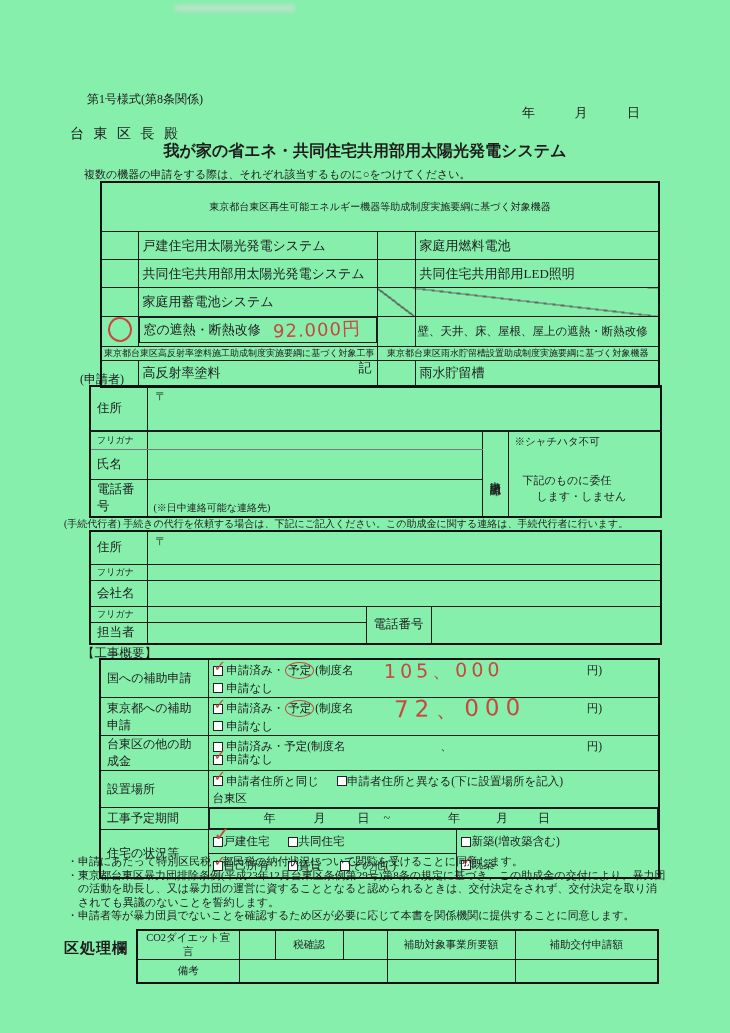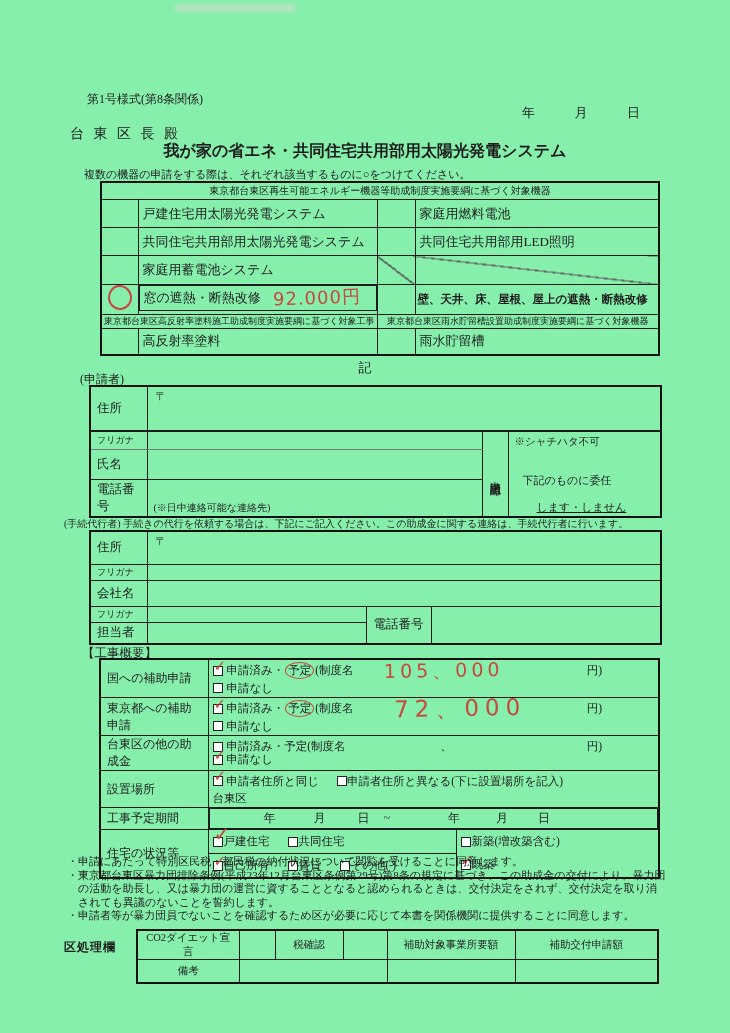--- a/index.html
+++ b/index.html
@@ -13,24 +13,24 @@
   .date-line{left:522px;top:104px;width:118px;display:flex;justify-content:space-between;font-size:13px;}
   .addressee{left:70px;top:125px;font-size:14px;letter-spacing:3px;}
   .title{left:0;top:141px;width:730px;text-align:center;font-size:16px;font-weight:bold;}
   .instruction{left:84px;top:167px;font-size:11px;}
 
   table.tbl{position:absolute;border-collapse:collapse;table-layout:fixed;border:2px solid #111;}
   table.tbl td{border:1px solid var(--ink);padding:0 4px;overflow:hidden;vertical-align:middle;}
 
   
   .eq-tbl{left:100px;top:181px;width:558px;}
-  .eq-tbl .sec-h td{font-size:10px;text-align:center;height:16px;padding:0 2px;font-family:"Liberation Serif",serif;}
+  .eq-tbl .sec-h td{font-size:10px;text-align:center;height:16px;padding:16px 2px;font-family:"Liberation Serif",serif;}
   .eq-tbl .sec-h3 td{font-size:9px;text-align:center;height:13px;padding:0 1px;}
   .eq-tbl .lbl{font-size:13px;}
-  .eq-tbl .lbl.sm{font-size:11.5px;padding:0 2px;font-weight:bold;}
+  .eq-tbl .lbl.sm{font-size:11.5px;padding:0 2px;}
   .cbcell{padding:0;text-align:center;}
   .diag-steep{background:linear-gradient(to top right,transparent calc(50% - .8px),#555 calc(50% - .8px),#555 calc(50% + .8px),transparent calc(50% + .8px));}
   .diag-shallow{background:linear-gradient(to top right,transparent calc(50% - .7px),#666 calc(50% - .7px),#666 calc(50% + .7px),transparent calc(50% + .7px));}
   .redO{display:inline-block;width:20px;height:21px;border:2px solid var(--red);border-radius:50%;transform:rotate(-8deg);}
   .insul-left{display:flex;align-items:center;overflow:visible!important;}
   .hand{color:var(--red);font-family:"DejaVu Sans",sans-serif;white-space:nowrap;display:inline-block;}
   .hand-92{font-size:18px;letter-spacing:1px;margin-left:12px;transform:rotate(-2deg);}
   .ki{left:0;top:359px;width:730px;text-align:center;font-size:13px;}
 
   
@@ -41,21 +41,21 @@
   .lblsm{font-size:9px;padding-left:6px!important;}
   .val{position:relative;}
   .thickb{border-bottom-width:2px!important;}
   .thinb{border-bottom:1px solid #777!important;}
   .yu{position:absolute;top:2px;left:8px;font-size:11px;}
   .phone-note{position:absolute;bottom:1px;left:6px;font-size:10px;}
   .vert{writing-mode:vertical-rl;text-orientation:upright;font-size:11px;text-align:center;padding:3px 0!important;letter-spacing:1px;}
   .sealcell{vertical-align:top!important;}
   .seal-note{font-size:10.5px;margin:3px 0 0 2px;}
   .deleg1{font-size:11px;margin:24px 0 0 10px;}
-  .deleg2{font-size:11px;margin:12px 0 0 24px;text-decoration:underline;}
+  .deleg2{font-size:11px;margin:1px 0 0 24px;}
   .agent-head{left:64px;top:517px;font-size:10px;white-space:nowrap;}
 
   
   .ct-head{left:82px;top:645px;font-size:12.5px;}
   .ct-tbl{left:99px;top:658px;width:559px;}
   .ct-tbl .lbl2{font-size:12px;}
   .cst{font-size:11.5px;padding:1px 4px!important;overflow:visible!important;}
   .line{display:flex;align-items:center;height:16px;position:relative;overflow:visible;}
   .cb{display:inline-block;width:10px;height:10px;border:1.2px solid #222;background:#fff;box-sizing:border-box;}
   .cbx{position:relative;display:inline-flex;align-items:center;margin-right:4px;}
@@ -76,21 +76,21 @@
   .h-left{flex:0 0 247px;border-right:1px solid var(--ink);}
   .h-left .hl1{border-bottom:1px solid var(--ink);}
   .h-left .line,.h-right .line{height:23px;padding:0 4px;}
   .h-right{flex:1;}
 
   
   .agreements{left:67px;top:855px;width:601px;font-size:11px;}
   .agr{line-height:13.5px;padding-left:11px;text-indent:-11px;}
 
   
-  .office-label{left:64px;top:939px;font-size:12px;font-weight:bold;letter-spacing:1px;}
+  .office-label{left:64px;top:939px;font-size:15px;font-weight:bold;letter-spacing:1px;}
   .of-tbl{left:136px;top:929px;width:521px;}
   .of-tbl td{font-size:10.5px;text-align:center;height:22px;padding:0 2px;}
 </style>
 </head>
 <body>
 
 <div class="page">
   <div class="smudge"></div>
 
   <div class="abs form-number">第1号様式(第8条関係)</div>

